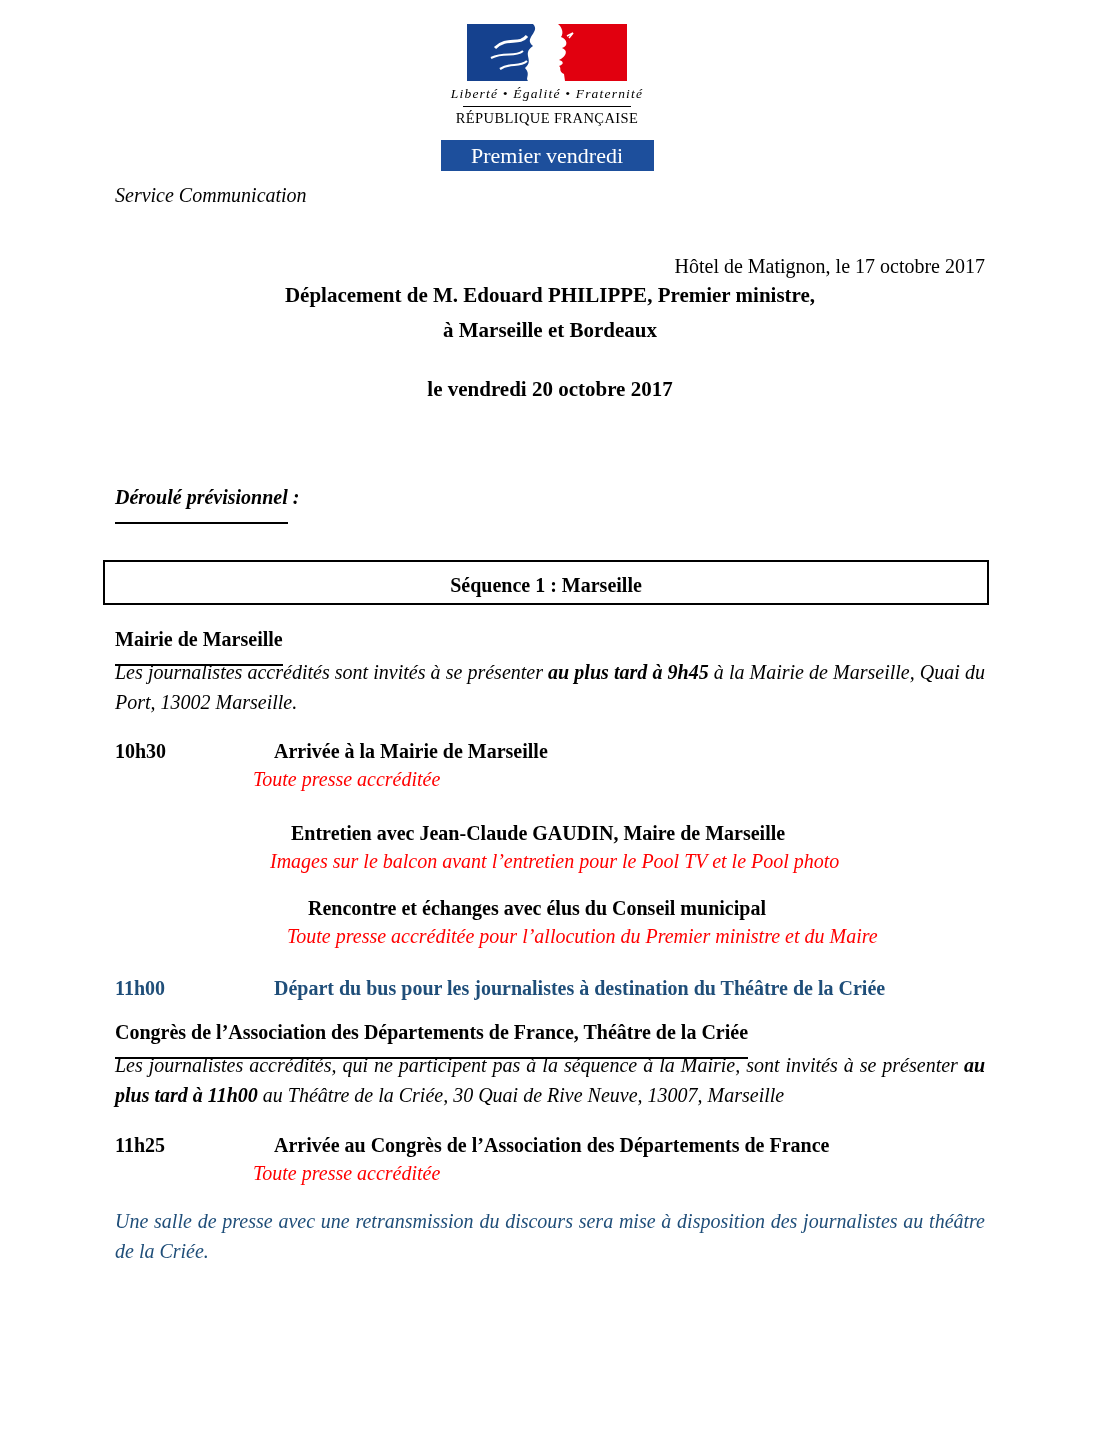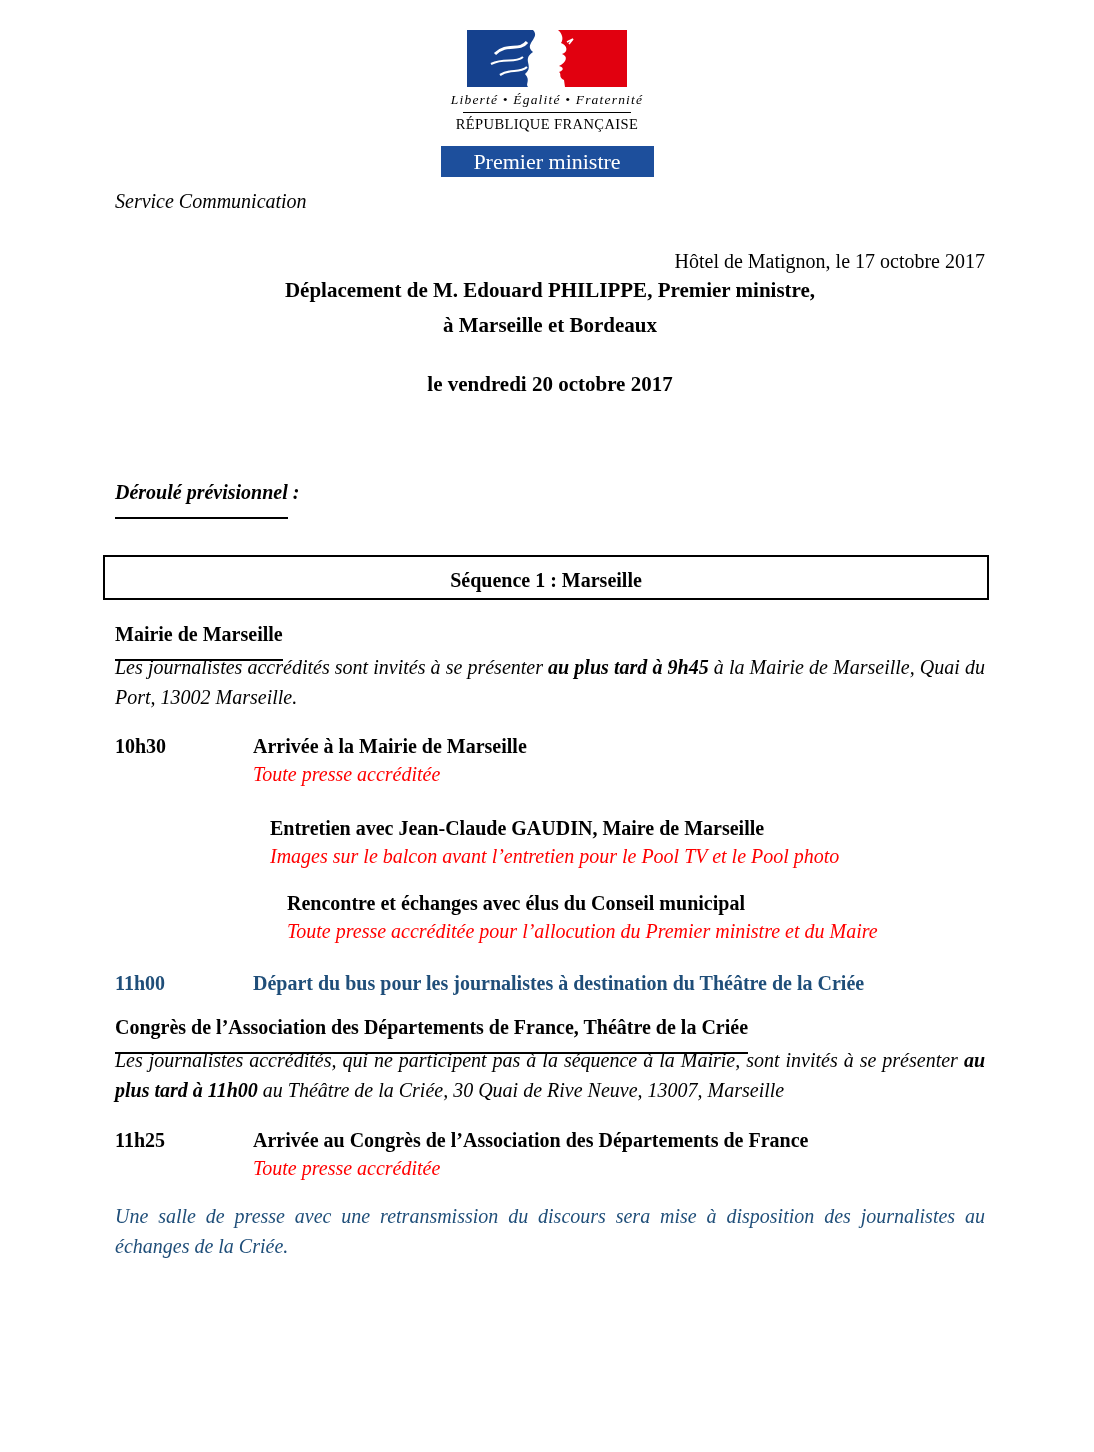--- a/index.html
+++ b/index.html
@@ -5,52 +5,52 @@
   html,body{margin:0;padding:0;background:#ffffff;}
   .page{
     position:relative;
     width:1094px;height:1452px;
     background:#ffffff;
     font-family:"Liberation Serif",serif;
     color:#000;
     overflow:hidden;
   }
   
-  .header-center{padding-top:30px;text-align:center;}
+  .header-center{padding-top:24px;text-align:center;}
   .logo{display:inline-block;}
   .flag-svg{display:block;margin:0 auto;}
   .motto{font-style:italic;font-size:13.5px;margin-top:5px;letter-spacing:1.2px;white-space:nowrap;}
   .logo-rule{height:1px;background:#000;margin:4px auto 3px;width:168px;}
   .republic{font-size:14.5px;letter-spacing:.4px;white-space:nowrap;}
   .banner{
     width:213px;height:31px;line-height:31px;
     margin:13px auto 0;background:#1d4f9c;color:#fff;
     font-size:22px;text-align:center;
   }
   
   .content{padding:0 109px 0 115px;}
   .service{font-style:italic;font-size:20px;margin-top:13px;}
-  .dateline{text-align:right;font-size:20px;margin-top:37px;}
+  .dateline{text-align:right;font-size:20px;margin-top:48px;}
   .title{text-align:center;font-weight:bold;font-size:21px;line-height:35px;}
   .title-date{margin-top:29px;text-align:center;font-weight:bold;font-size:21px;}
   .deroule{margin-top:84px;font-size:20px;font-weight:bold;font-style:italic;}
   .u-thick{border-bottom:2.5px solid #000;padding-bottom:14px;}
   .seq-box{
     margin:51px -4px 0 -12px;
     border:2px solid #000;
     text-align:center;font-weight:bold;font-size:20px;
     padding:12px 0 6px;
   }
   .section-heading{margin-top:23px;font-size:20px;font-weight:bold;}
   .ipara{margin:6px 0 0;font-style:italic;font-size:20px;line-height:30px;text-align:justify;}
   .ipara b{font-style:italic;}
   .row{display:flex;}
   .time{width:138px;flex:none;font-weight:bold;font-size:20px;line-height:28px;}
   .entry{flex:1;}
-  .etitle{font-weight:bold;font-size:20px;line-height:28px;}
+  .etitle{font-weight:bold;font-size:20px;line-height:28px;margin-left:21px;}
   .enote{font-style:italic;font-size:20px;line-height:28px;color:#ff0000;}
   .blue-text{color:#1f4e79;}
   .closing{margin-top:19px;font-style:italic;font-size:20px;line-height:30px;text-align:justify;color:#1f4e79;}
   .mt20{margin-top:20px;} .mt26{margin-top:26px;gap:17px;} .mt19{margin-top:19px;gap:34px;}
   .mt24{margin-top:24px;} .mt21{margin-top:21px;} .mt16{margin-top:16px;}
 </style>
 </head>
 <body>
 
 <div class="page">
@@ -72,21 +72,21 @@
           C97,9 95,3 91,0 Z"></path>
         <path d="M28,24 C40,12 52,22 60,12" stroke="#ffffff" stroke-width="3" fill="none"></path>
         <path d="M24,34 C38,27 47,34 56,27" stroke="#ffffff" stroke-width="2.2" fill="none"></path>
         <path d="M33,45 C43,38 52,44 60,37" stroke="#ffffff" stroke-width="2.2" fill="none"></path>
         <path d="M100,12 l6,-3 l-4,5" stroke="#ffffff" stroke-width="1.5" fill="none"></path>
       </svg>
       <div class="motto">Liberté • Égalité • Fraternité</div>
       <div class="logo-rule"></div>
       <div class="republic">RÉPUBLIQUE FRANÇAISE</div>
     </div>
-    <div class="banner">Premier ministre</div>
+    <div class="banner">Premier vendredi</div>
   </div>
 
   <div class="content">
 
     <div class="service">Service Communication</div>
 
     <div class="dateline">Hôtel de Matignon, le 17 octobre 2017</div>
 
     <div class="title">
       <div>Déplacement de M. Edouard PHILIPPE, Premier ministre,</div>
@@ -141,16 +141,16 @@
 
     <div class="row mt21">
       <div class="time">11h25</div>
       <div class="entry">
         <div class="etitle">Arrivée au Congrès de l’Association des Départements de France</div>
         <div class="enote">Toute presse accréditée</div>
       </div>
     </div>
 
 
-    <p class="closing">Une salle de presse avec une retransmission du discours sera mise à disposition des journalistes au échanges de la Criée.</p>
+    <p class="closing">Une salle de presse avec une retransmission du discours sera mise à disposition des journalistes au théâtre de la Criée.</p>
 
   </div>
 </div>
 
 </body></html>

